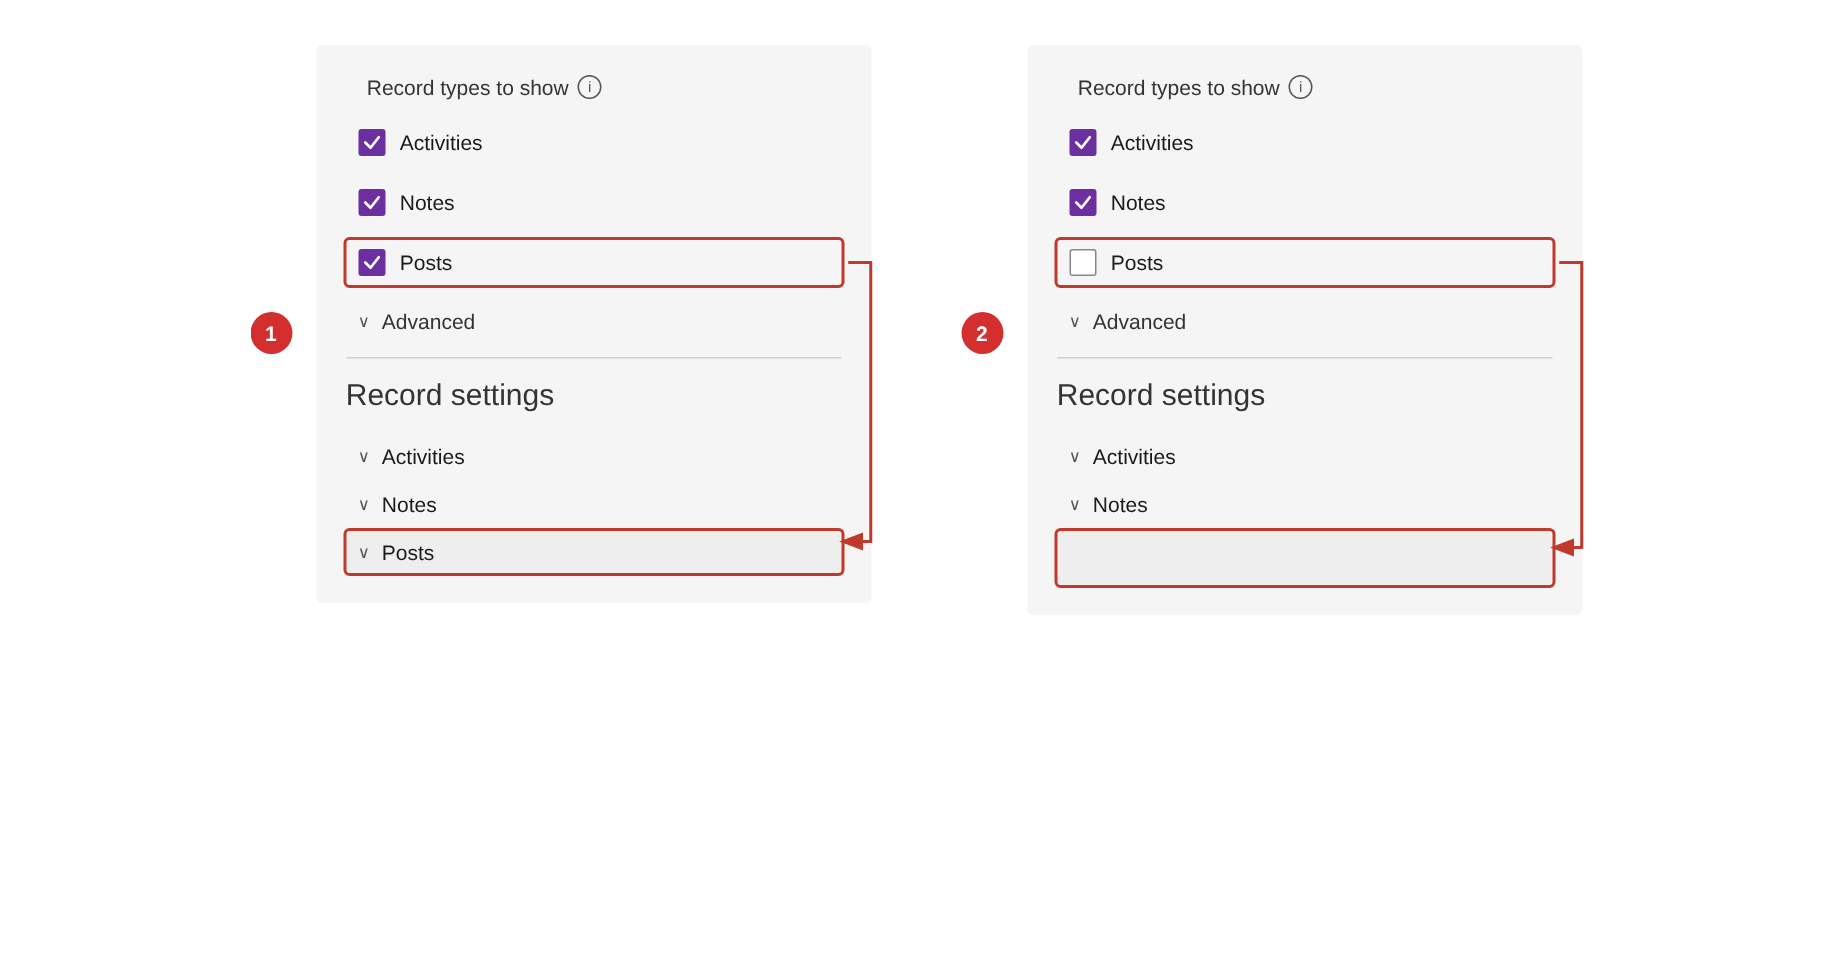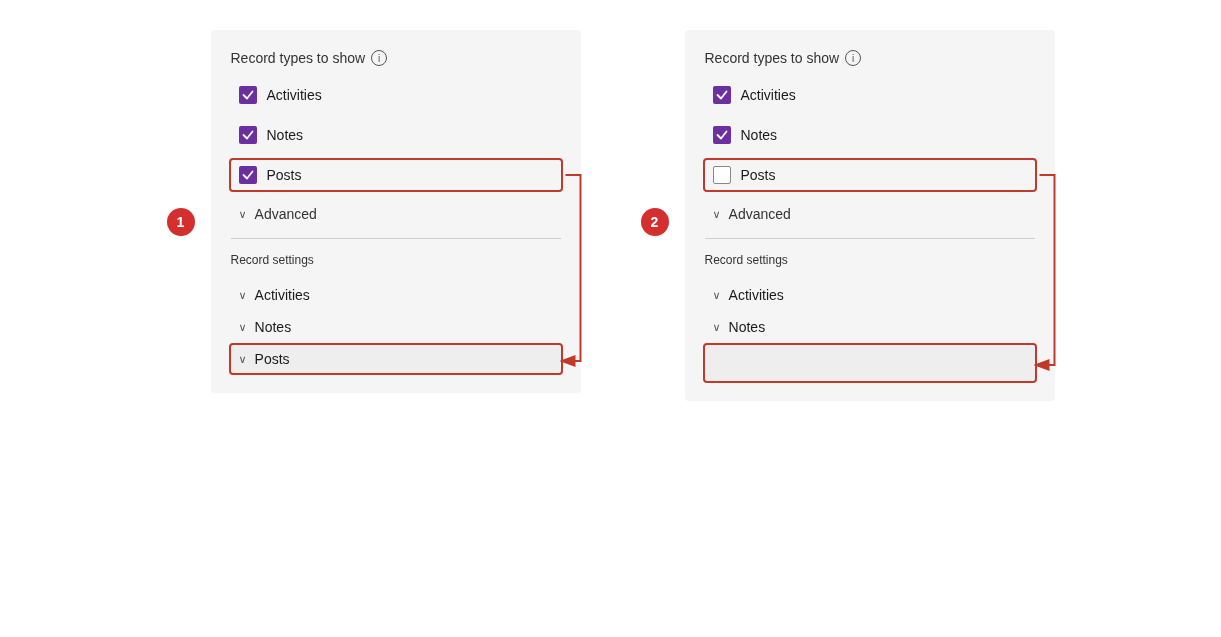--- a/index.html
+++ b/index.html
@@ -50,20 +50,21 @@
     }
 
     .section-title {
       font-size: 14px;
       font-weight: 400;
       color: #333;
       margin-bottom: 14px;
       display: flex;
       align-items: center;
       gap: 6px;
+      margin-left: 14px;
     }
 
     .info-icon {
       width: 16px;
       height: 16px;
       border-radius: 50%;
       border: 1.5px solid #555;
       display: inline-flex;
       align-items: center;
       justify-content: center;
@@ -131,21 +132,21 @@
       color: #555;
     }
 
     .divider {
       border: none;
       border-top: 1px solid #d0d0d0;
       margin: 10px 0 14px 0;
     }
 
     .record-settings-title {
-      font-size: 12px;
+      font-size: 20px;
       font-weight: 400;
       color: #333;
       margin-bottom: 14px;
     }
 
     .collapse-row {
       display: flex;
       align-items: center;
       gap: 8px;
       padding: 6px 8px;

